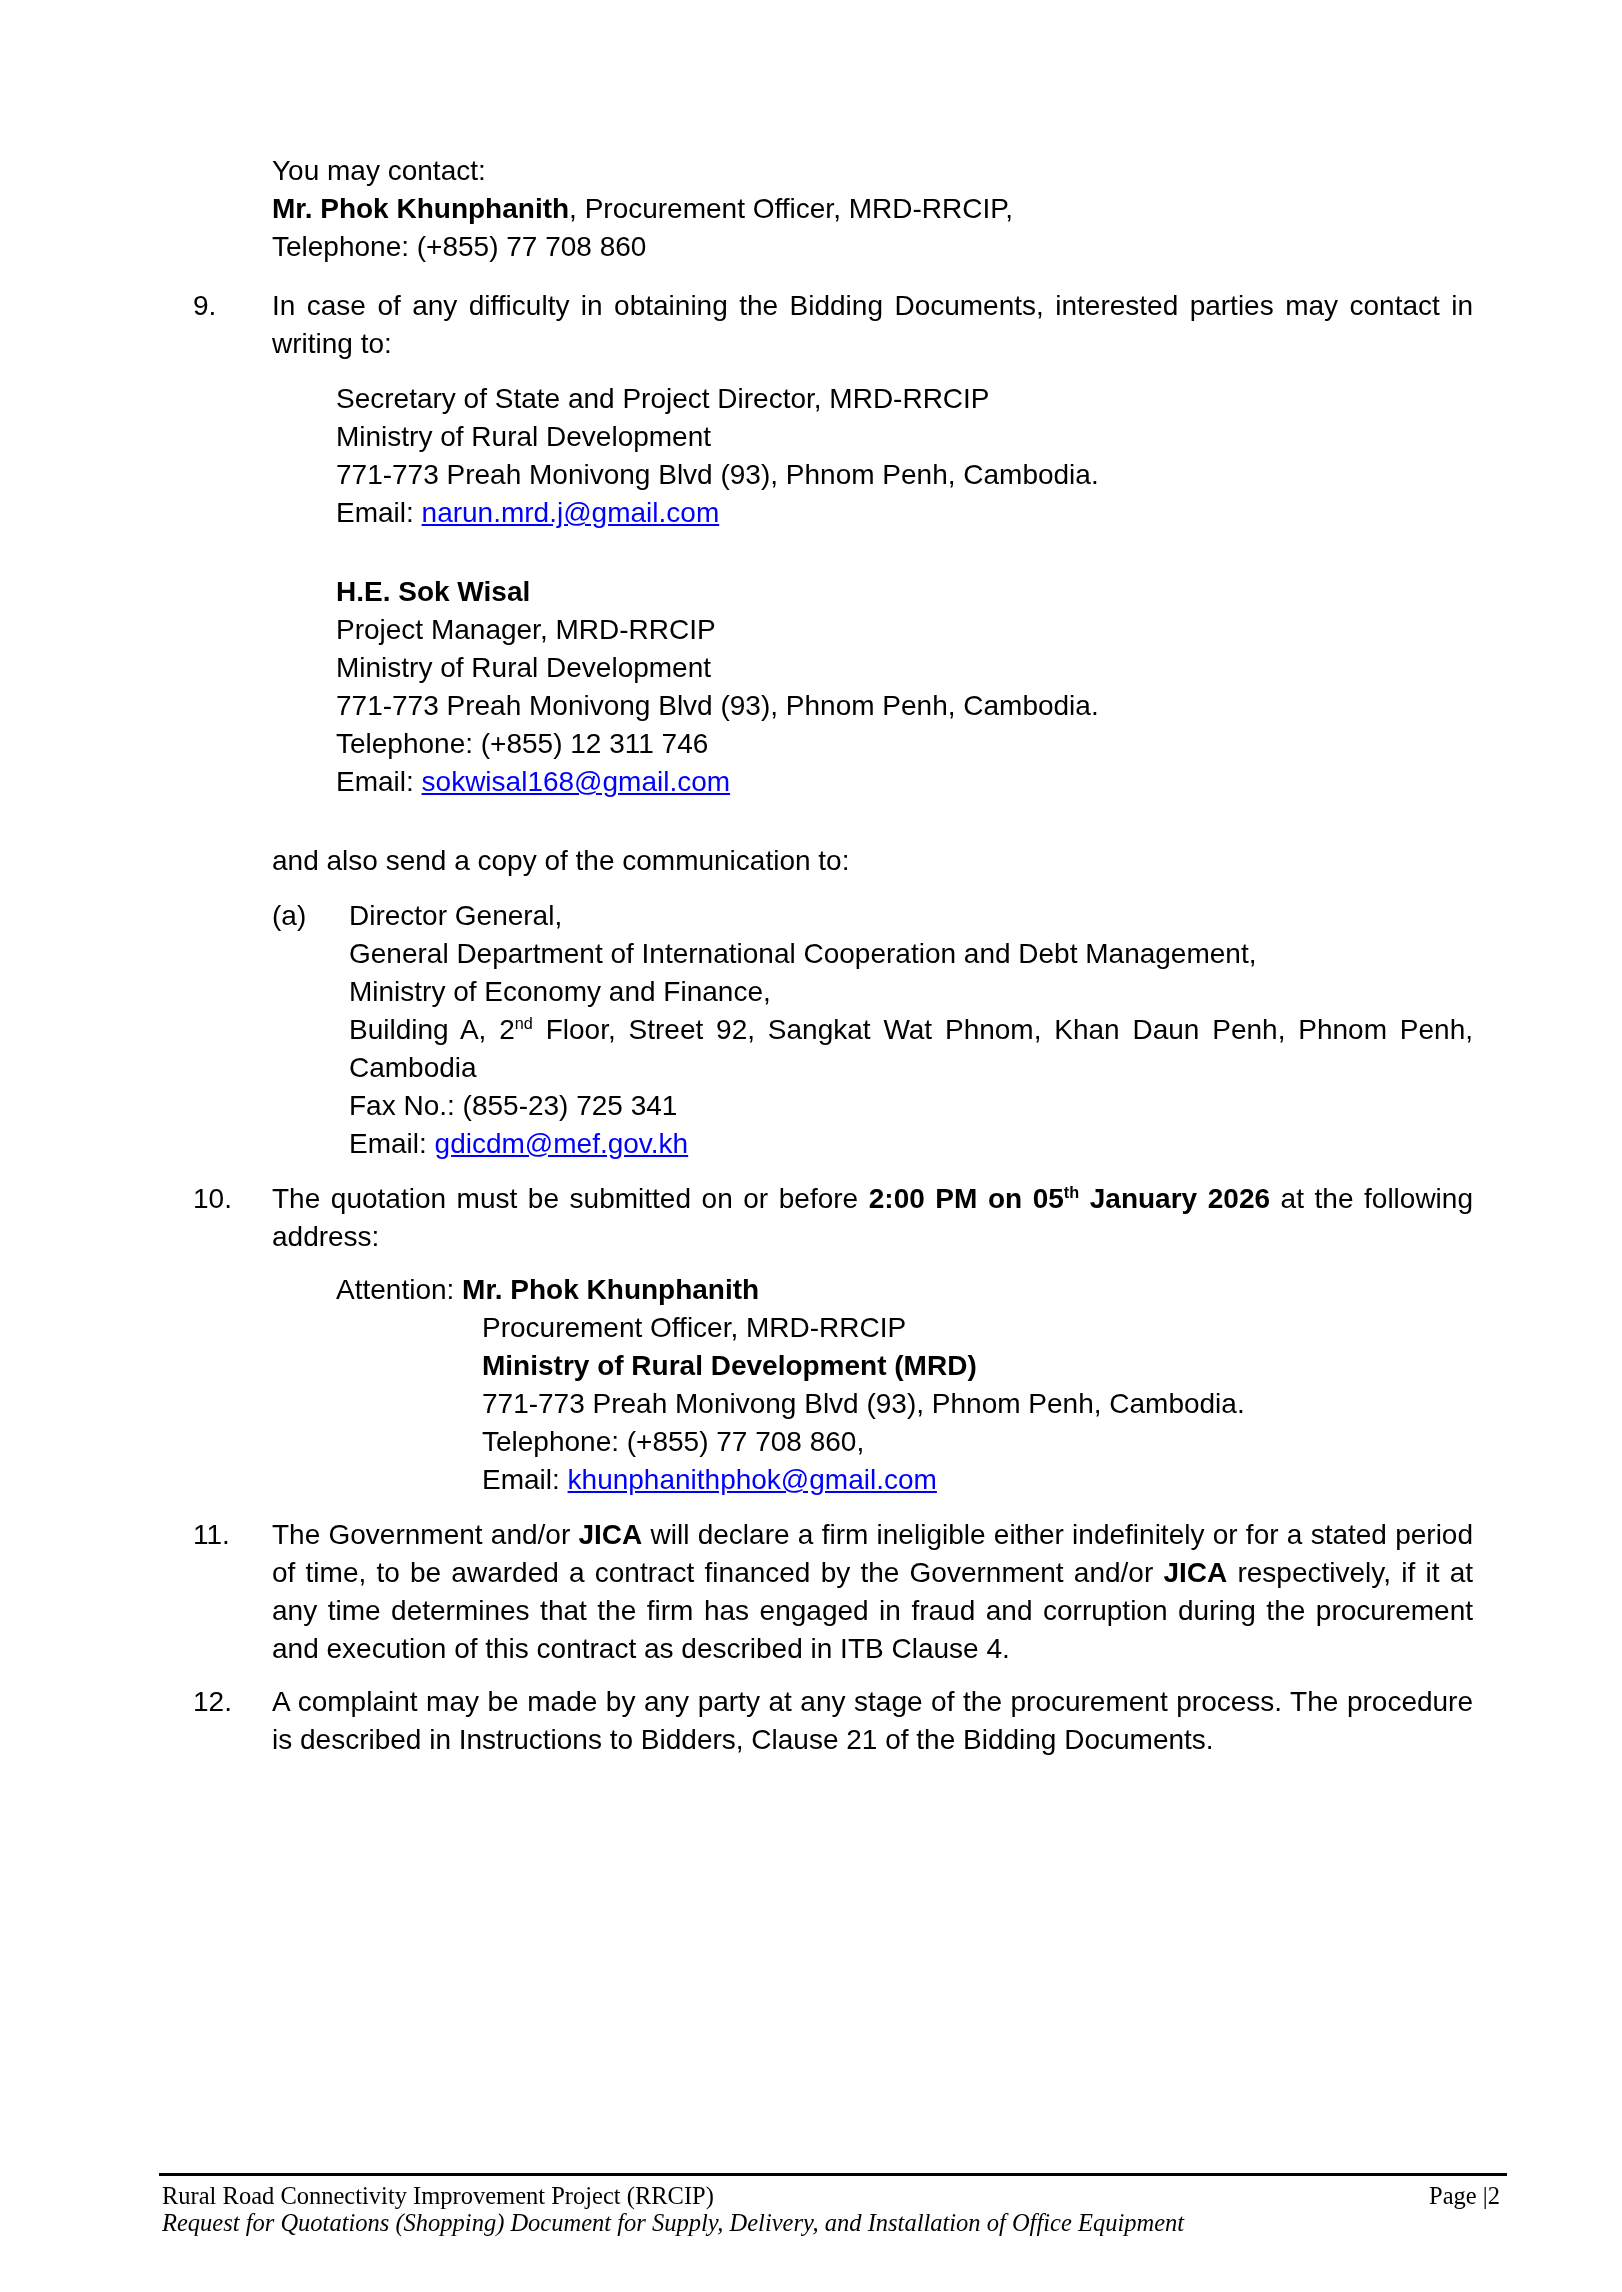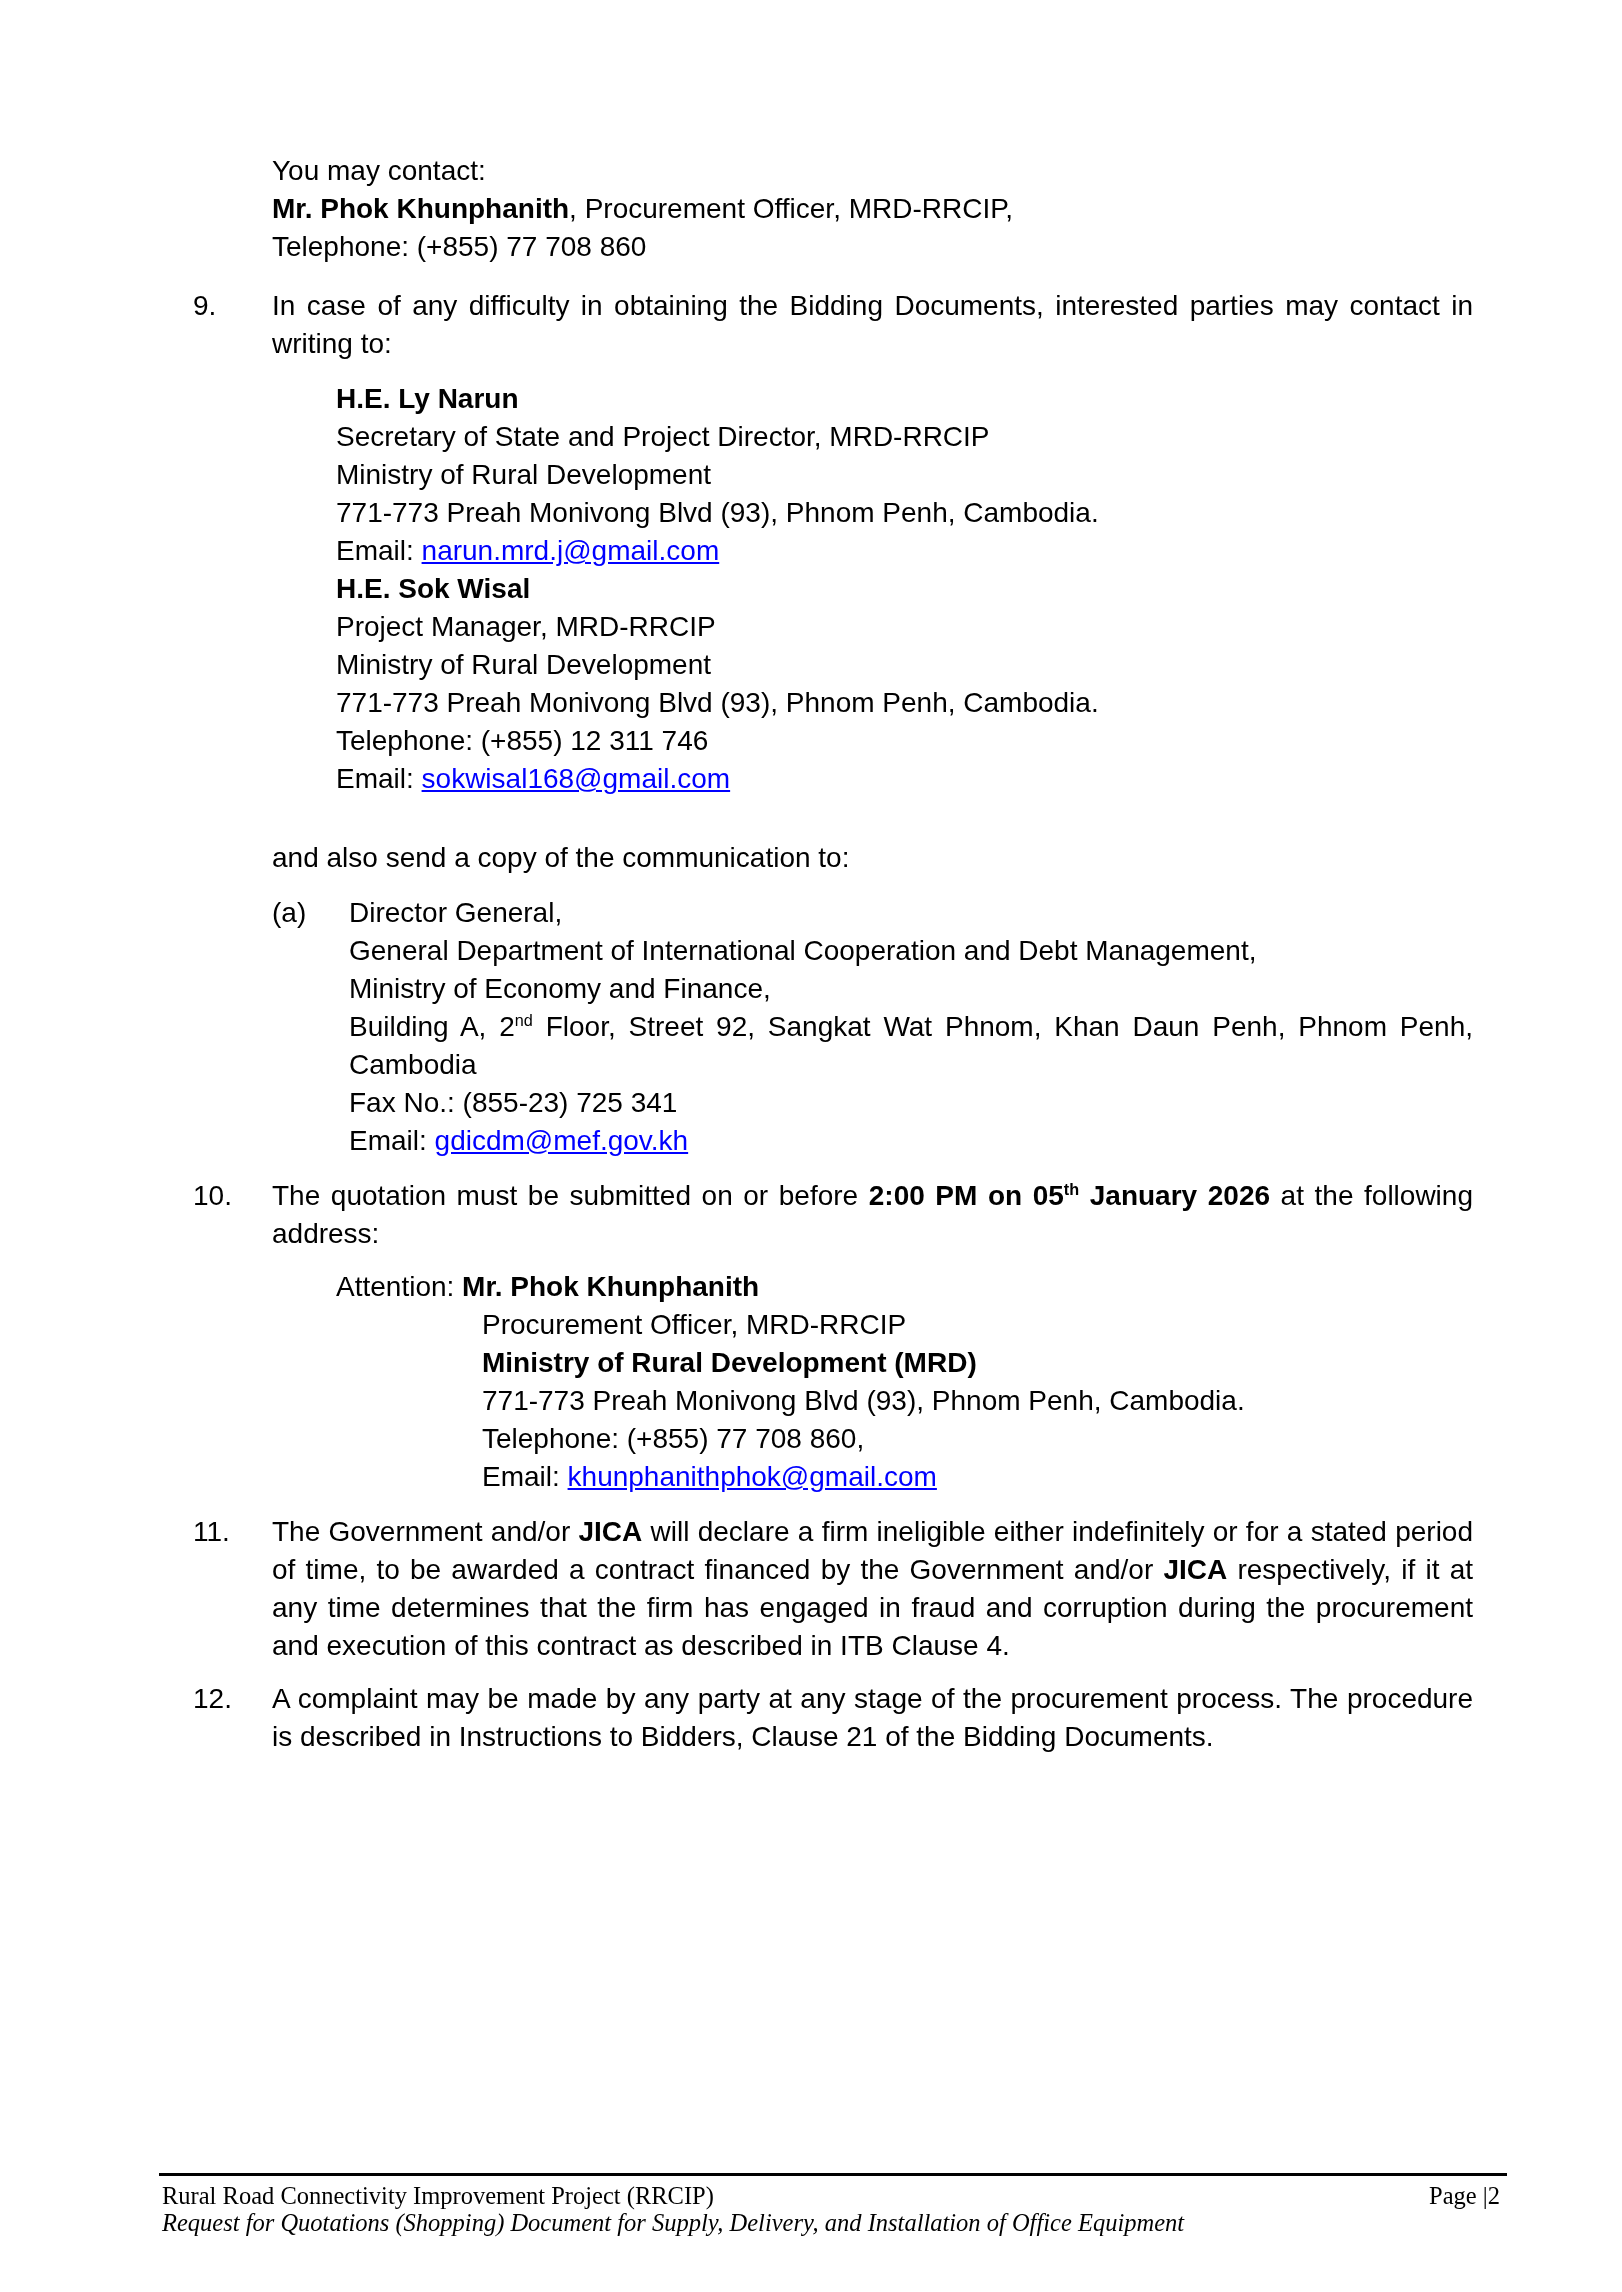--- a/index.html
+++ b/index.html
@@ -34,21 +34,21 @@
   .numbered { position:relative; }
   .numbered .num {
     position:absolute;
     left:-79px; top:0;
     text-align:left;
   }
   .indent-contact { padding-left:64px; }
   .block-intro { margin-top:0; }
   .block-item9 { margin-top:20.6px; }
   .block-narun { margin-top:17.6px; }
-  .block-wisal { }
+  .block-wisal { margin-top:41px; }
   .block-also { margin-top:41px; }
   .block-suba { margin-top:16.7px; position:relative; padding-left:77px; }
   .block-suba .marker { position:absolute; left:0; top:0; }
   .block-item10 { margin-top:17.6px; }
   .block-attention { margin-top:14.7px; padding-left:210px; }
   .block-attention .hang { margin-left:-146px; }
   .block-item11 { margin-top:16.7px; }
   .block-item12 { margin-top:15px; }
   .footer-rule {
     position:absolute;
@@ -78,21 +78,20 @@
     <div class="line"><span class="b">Mr. Phok Khunphanith</span><span>, Procurement Officer, MRD-RRCIP,</span></div>
     <div class="line"><span>Telephone: (+855) 77 708 860</span></div>
   </div>
 
   <div class="block-item9 numbered">
     <span class="num">9.</span>
     <div class="para"><span>In case of any difficulty in obtaining the Bidding Documents, interested parties may contact in writing to:</span></div>
   </div>
 
   <div class="block-narun indent-contact">
-    <div class="line"><span class="b">H.E. Ly Narun</span></div>
     <div class="line"><span>Secretary of State and Project Director, MRD-RRCIP</span></div>
     <div class="line"><span>Ministry of Rural Development</span></div>
     <div class="line"><span>771-773 Preah Monivong Blvd (93), Phnom Penh, Cambodia.</span></div>
     <div class="line"><span>Email: </span><a class="link">narun.mrd.j@gmail.com</a></div>
   </div>
 
   <div class="block-wisal indent-contact">
     <div class="line"><span class="b">H.E. Sok Wisal</span></div>
     <div class="line"><span>Project Manager, MRD-RRCIP</span></div>
     <div class="line"><span>Ministry of Rural Development</span></div>

